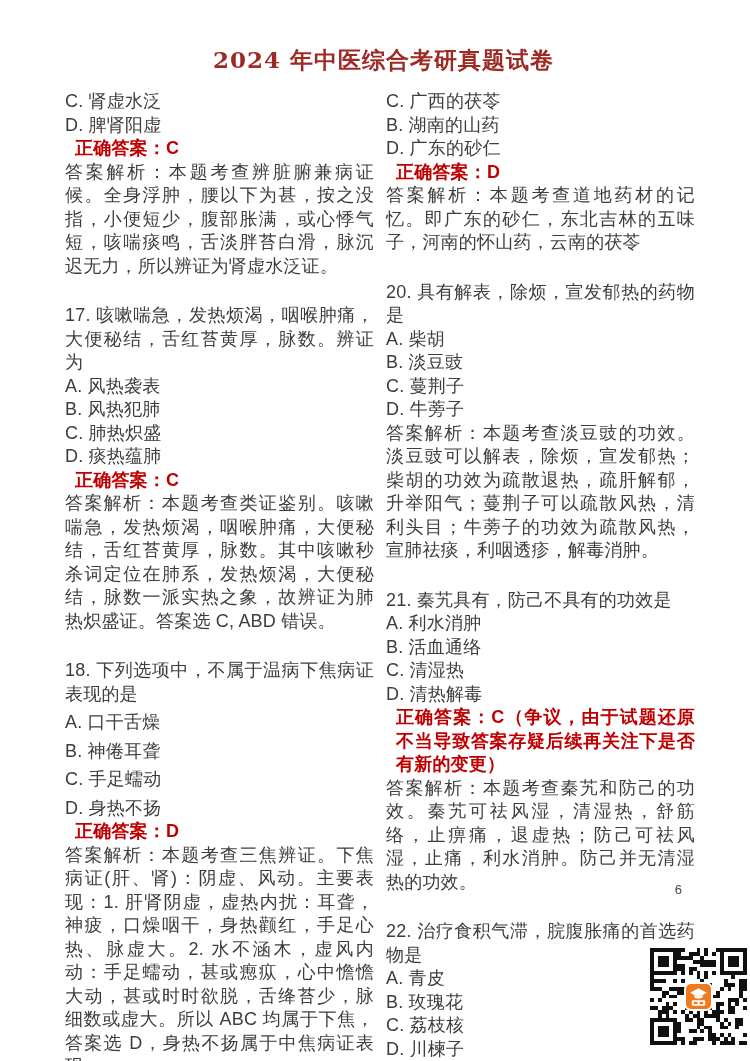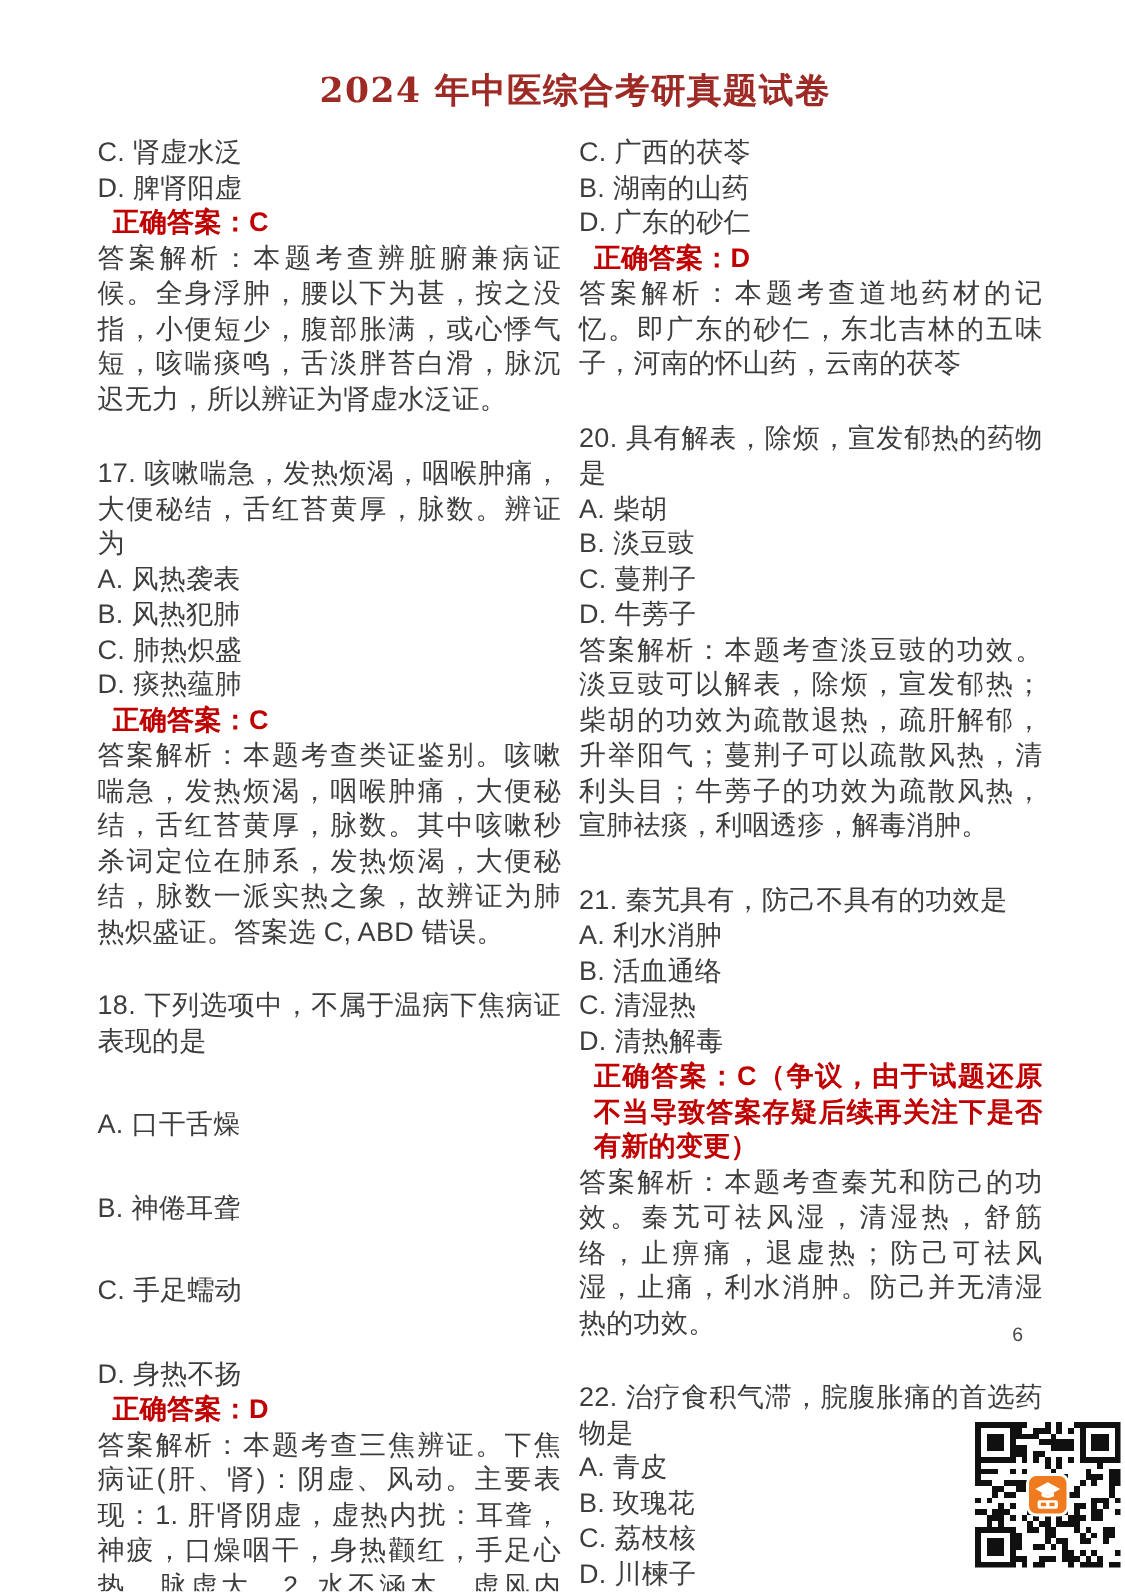--- a/index.html
+++ b/index.html
@@ -28,21 +28,21 @@
   }
   .column{
     width:309px;
     font-size:18px;
     line-height:23.5px;
     letter-spacing:0.2px;
   }
   .block{text-align:justify;}
   .block.question{margin-top:26px;}
   .block.option{}
-  .block.option-spaced{margin-top:32px;}
+  .block.option-spaced{margin-top:5px;}
   .block.answer{
     color:var(--answer-red,#c00000);
     font-weight:bold;
     margin-left:10px;
   }
   .page-number{
     position:absolute;
     top:882px;right:68px;
     font-size:13px;color:#4a4a4a;
   }

